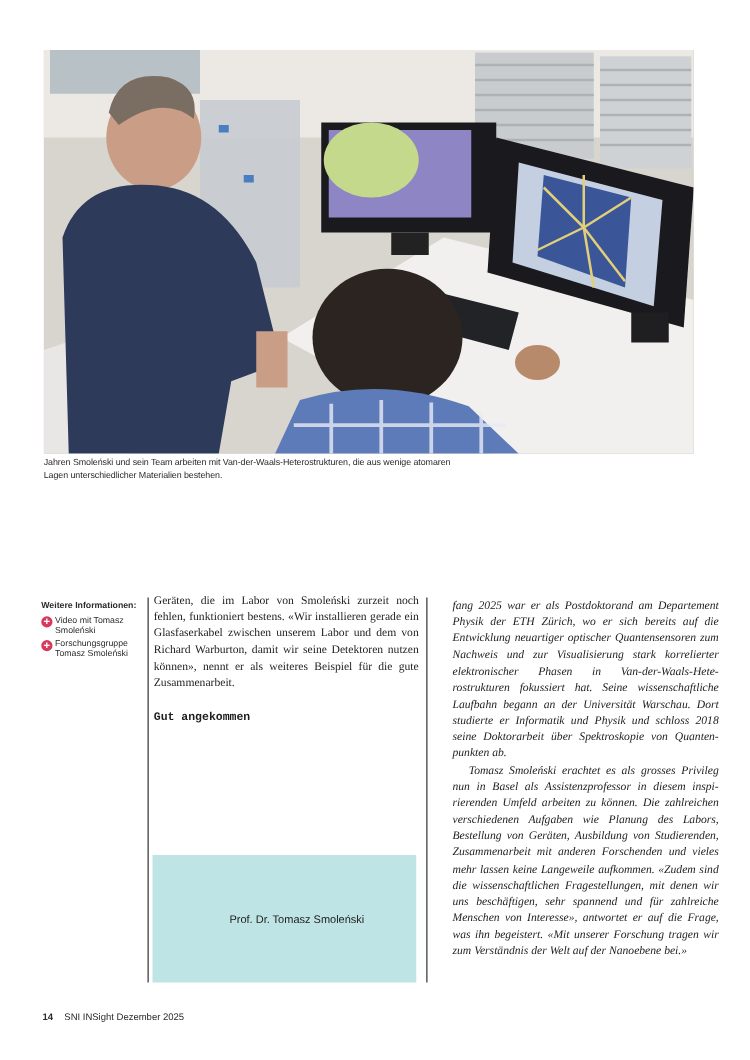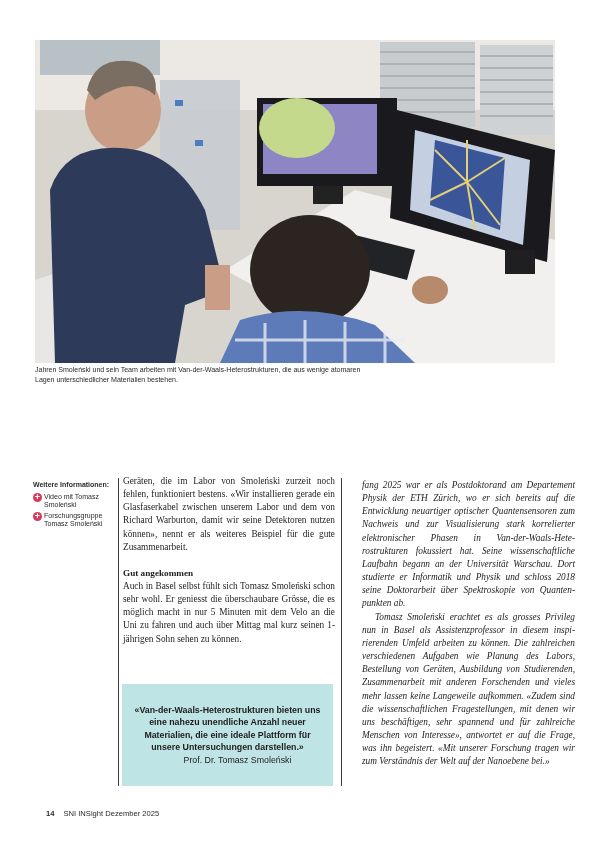--- a/index.html
+++ b/index.html
@@ -41,38 +41,38 @@
   
   .col {
     position: absolute; font-size: 9.3px; line-height: 13.15px; text-align: justify;
     hyphens: manual; color: #1d1d1b;
   }
   .col1 { left: 123px; top: 475px; width: 212px; }
   .col2 { left: 362px; top: 479px; width: 213px; font-style: italic; }
   .col p { margin: 0; }
   .col p.indent { text-indent: 13px; }
   .col h3 {
-    font-family: Liberation Serif, serif; font-size: 9.2px; font-weight: bold;
+    font-family: Liberation Mono, monospace; font-size: 9.2px; font-weight: bold;
     line-height: 13px; margin-top: 13px;
   }
 
   
   .quote {
     position: absolute; left: 122px; top: 684px; width: 211px; height: 102px;
     background: #bfe4e5; display: flex; flex-direction: column; justify-content: center; align-items: center;
     font-family: "Liberation Sans", sans-serif; text-align: center; padding: 0 8px;
   }
   .quote .qtext { font-size: 8.8px; line-height: 12.4px; font-weight: bold; color: #1d1d1b; }
   .quote .qauthor { font-size: 8.8px; line-height: 12.4px; color: #1d1d1b; margin-left: 20px; }
 
   
   .footer {
     position: absolute; left: 34px; top: 809px;
     font-family: "Liberation Sans", sans-serif; font-size: 7.6px; color: #2b2b2b;
-    display: flex; gap: 9px; margin-left: 12px;
+    display: flex; gap: 9px;
   }
   .footer .pg { font-weight: bold; }
 </style>
 </head>
 <body>
 
 <div class="photo">
   <svg viewBox="0 0 520 323" preserveAspectRatio="none">
 
     <rect x="0" y="0" width="520" height="323" fill="#d8d5cf"></rect>
@@ -158,25 +158,23 @@
     <span class="link-text">Forschungsgruppe Tomasz Smoleński</span>
   </div>
 </div>
 
 <div class="vline l1"></div>
 <div class="vline l2"></div>
 
 <div class="col col1">
   <p>Geräten, die im Labor von Smoleński zurzeit noch fehlen, funktioniert bestens. «Wir installieren ge­rade ein Glasfaserkabel zwischen unserem Labor und dem von Richard Warburton, damit wir seine Detek­toren nutzen können», nennt er als weiteres Beispiel für die gute Zusammenarbeit.</p>
   <h3>Gut angekommen</h3>
-  <p>Auch in Basel selbst fühlt sich Tomasz Smoleński schon sehr wohl. Er geniesst die überschaubare Grös­se, die es möglich macht in nur 5 Minuten mit dem Velo an die Uni zu fahren und auch über Mittag mal kurz seinen 1-jährigen Sohn sehen zu können.</p>
 </div>
 
 <div class="quote">
-  <div class="qtext">«Van-der-Waals-Heterostrukturen bieten uns eine nahezu unendliche Anzahl neuer Materialien, die eine ideale Plattform für unsere Untersuchungen darstellen.»</div>
   <div class="qauthor">Prof. Dr. Tomasz Smoleński</div>
 </div>
 
 <div class="col col2">
   <p>fang 2025 war er als Postdoktorand am Departement Physik der ETH Zürich, wo er sich bereits auf die Entwicklung neuartiger optischer Quantensensoren zum Nachweis und zur Visualisierung stark korre­lierter elektronischer Phasen in Van-der-Waals-Hete­rostrukturen fokussiert hat. Seine wissenschaftliche Laufbahn begann an der Universität Warschau. Dort studierte er Informatik und Physik und schloss 2018 seine Doktorarbeit über Spektroskopie von Quanten­punkten ab.</p>
   <p class="indent">Tomasz Smoleński erachtet es als grosses Privileg nun in Basel als Assistenzprofessor in diesem inspi­rierenden Umfeld arbeiten zu können. Die zahlrei­chen verschiedenen Aufgaben wie Planung des La­bors, Bestellung von Geräten, Ausbildung von Stu­dierenden, Zusammenarbeit mit anderen Forschen­den und vieles mehr lassen keine Langeweile auf­kommen. «Zudem sind die wissenschaftlichen Fragestellungen, mit denen wir uns beschäftigen, sehr spannend und für zahlreiche Menschen von In­teresse», antwortet er auf die Frage, was ihn begeis­tert. «Mit unserer Forschung tragen wir zum Ver­ständnis der Welt auf der Nanoebene bei.»</p>
 </div>
 
 <div class="footer">
   <span class="pg">14</span>

